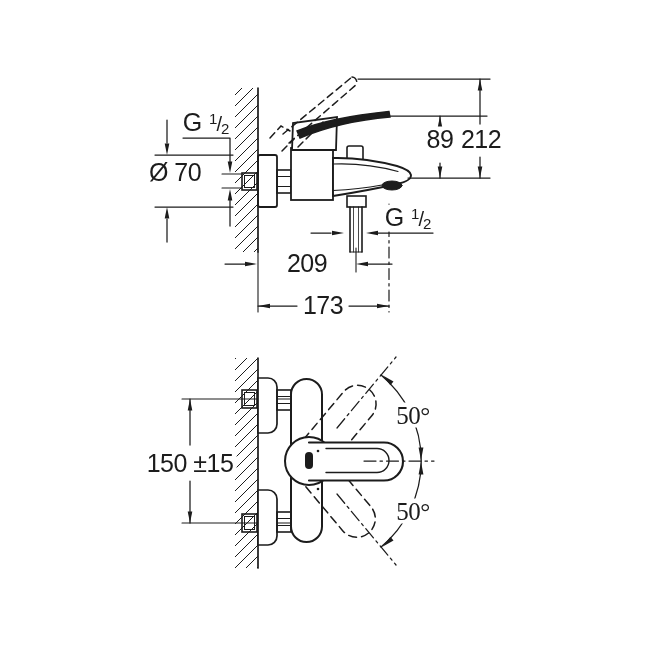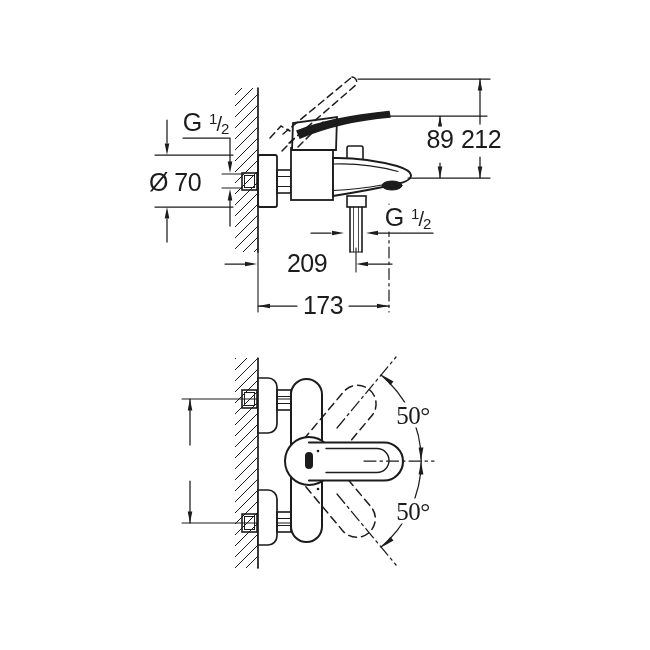--- a/index.html
+++ b/index.html
@@ -185,30 +185,31 @@
       <g stroke-width="1.25">
         <path d="M190,399 V445 M190,481 V523"></path>
         <polygon points="190,399 187.7,410.5 192.3,410.5" fill="#1c1c1c" stroke="none"></polygon>
         <polygon points="190,523 187.7,511.5 192.3,511.5" fill="#1c1c1c" stroke="none"></polygon>
       </g>
     </g>
   </svg>
 
   <div class="dim-label g-label" style="left:206px;top:123px"><span>G</span> <sup>1</sup><span class="slash">/</span><sub>2</sub></div>
 
-  <div class="dim-label" style="left:175px;top:182px">Ø 70</div>
+  <div class="dim-label" style="left:175px;top:172px">Ø 70</div>
 
   <div class="dim-label" style="left:440px;top:139px">89</div>
 
   <div class="dim-label" style="left:481px;top:139px">212</div>
 
   <div class="dim-label g-label" style="left:408px;top:218px"><span>G</span> <sup>1</sup><span class="slash">/</span><sub>2</sub></div>
 
   <div class="dim-label" style="left:307px;top:263px">209</div>
 
   <div class="dim-label" style="left:323px;top:305px">173</div>
 
+  <div class="dim-label" style="left:190px;top:463px">150 ±15</div>
 
   <div class="dim-label angle-label" style="left:413px;top:415px">50°</div>
 
   <div class="dim-label angle-label" style="left:413px;top:511px">50°</div>
 
 </div>
 
 </body></html>

